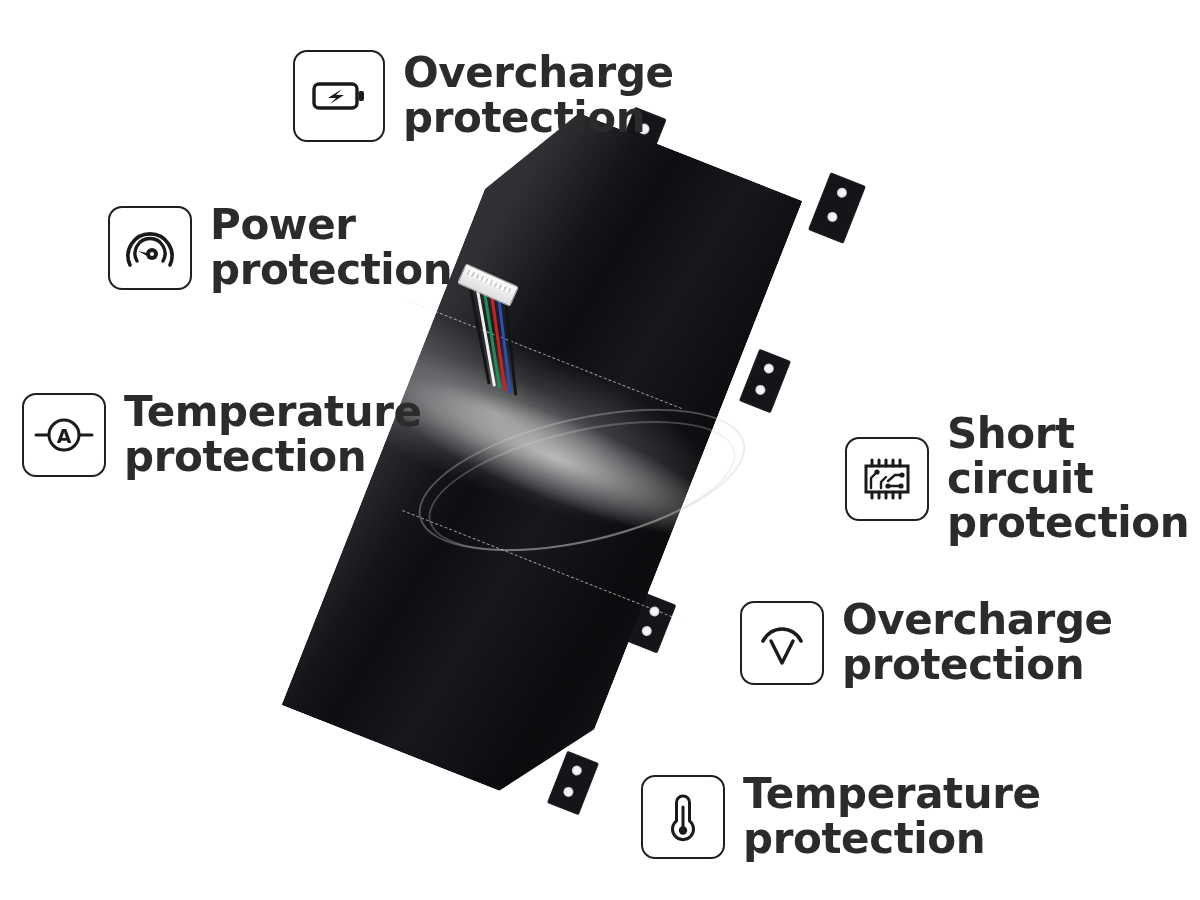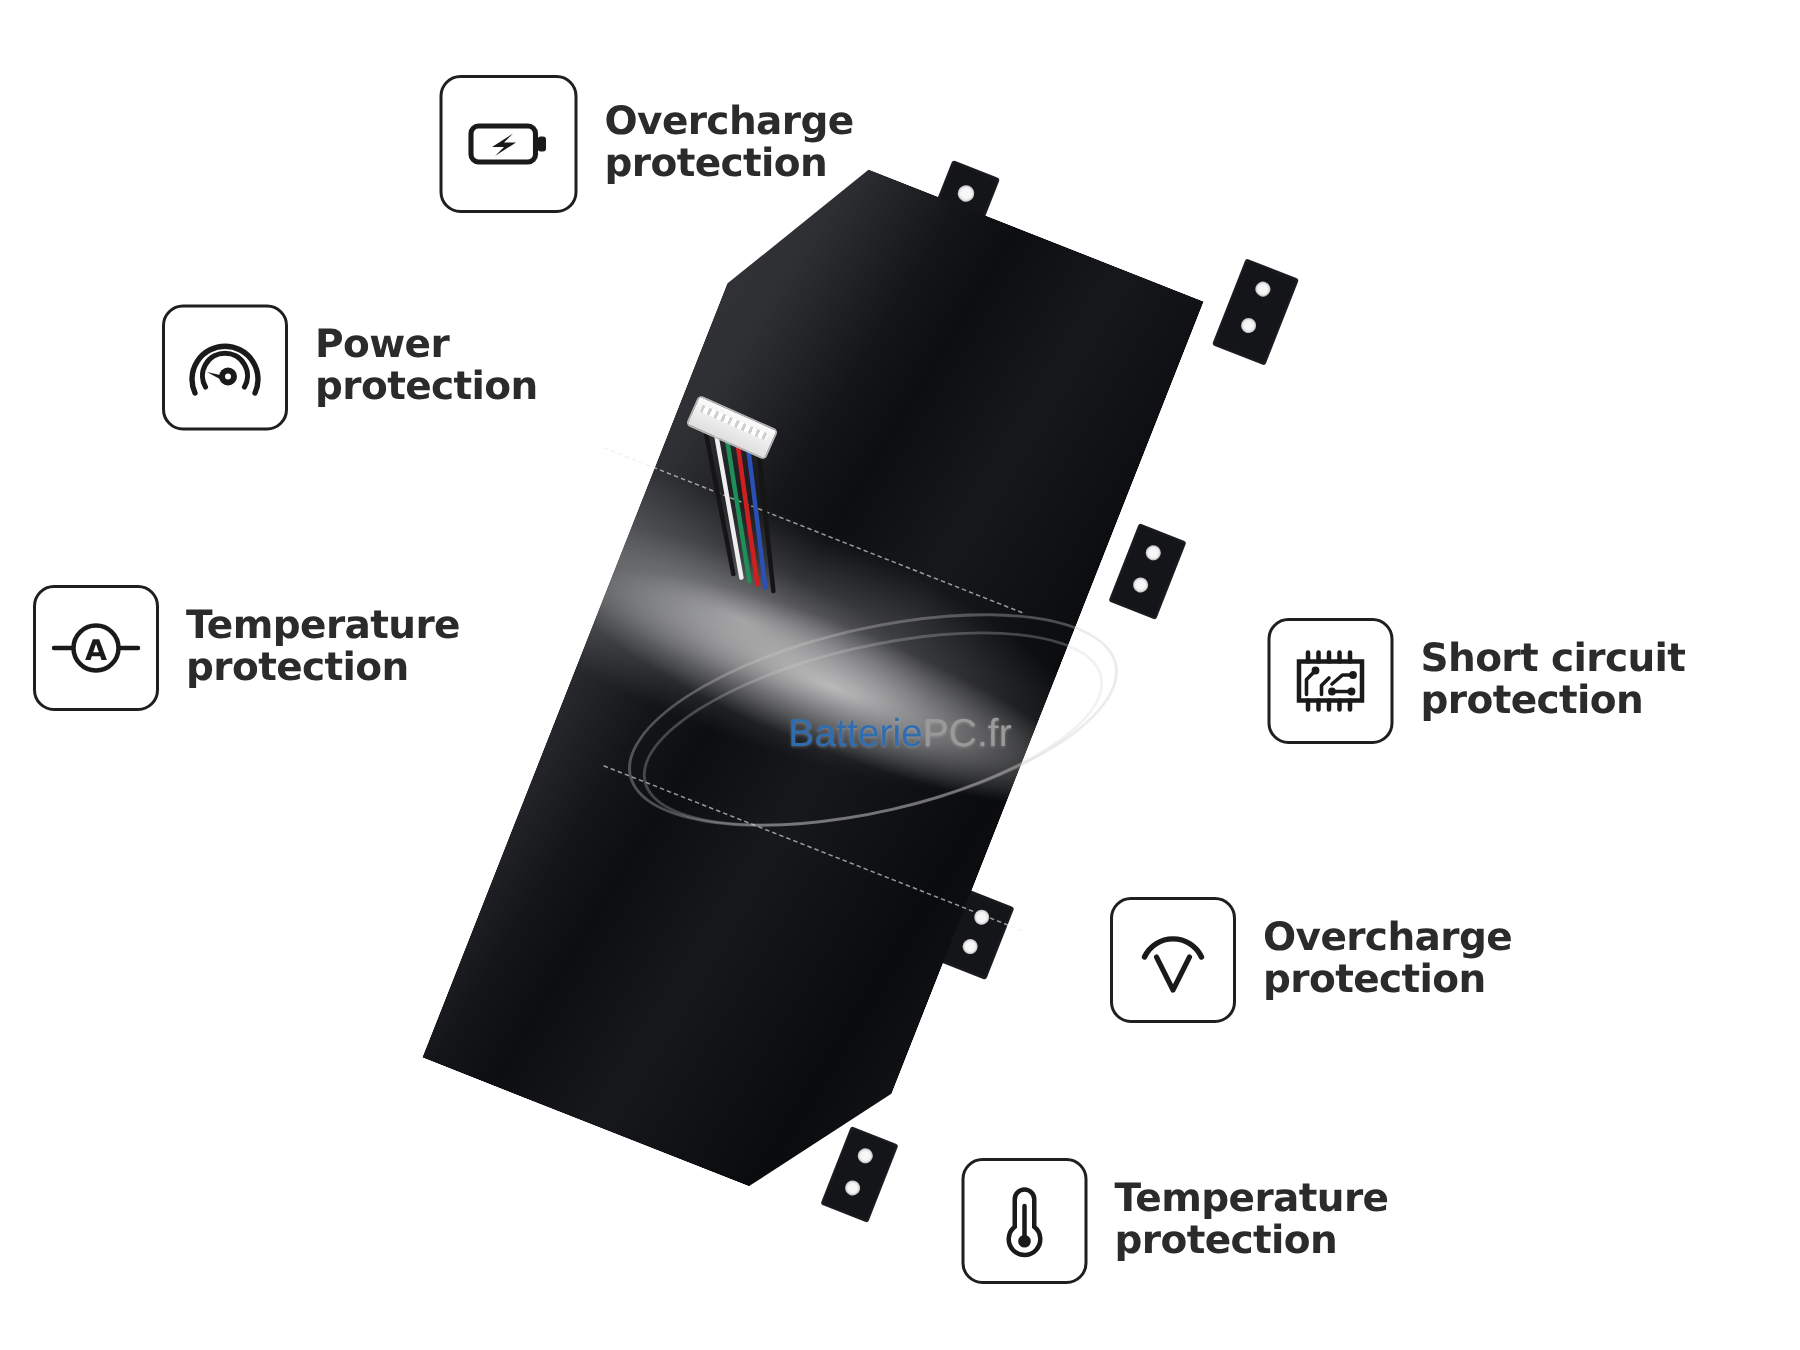--- a/index.html
+++ b/index.html
@@ -98,21 +98,21 @@
   
   .feature{position:absolute;display:flex;align-items:center;}
   .fbox{
     width:var(--bs,78px);height:var(--bs,78px);
     border:2px solid #1f1f1f;border-radius:14px;
     background:#fff;flex:0 0 auto;
     display:flex;align-items:center;justify-content:center;
   }
   .flabel{
     margin-left:18px;
-    font-size:26px;line-height:1.06;
+    font-size:42px;line-height:1.06;
     font-weight:700;color:#2b2b2b;
     letter-spacing:-.4px;
     white-space:pre-line;
     font-family:"DejaVu Sans", sans-serif;
   }
   svg{display:block;}
 </style>
 </head>
 <body>
 
@@ -163,23 +163,20 @@
       <div class="wire" style="left:35px;top:22px;background:#d01f1f;transform:rotate(-8deg);"></div>
       <div class="wire" style="left:42px;top:24px;background:#2a4fb5;transform:rotate(-7deg);"></div>
       <div class="wire" style="left:49px;top:26px;background:#151515;transform:rotate(-6deg);"></div>
       <div class="plug"></div>
     </div>
 
     <div class="wm-ring"></div>
     <div class="wm-ring r2"></div>
   </div>
 
-  <div class="wm-sub">
-    <span class="b">Batterie</span><span class="p">PC.fr</span>
-  </div>
 
   <div class="feature" style="left:293px;top:50px;">
     <div class="fbox" style="--bs:88px;">
       <span>
         <svg width="54" height="34" viewBox="0 0 54 34">
           <rect x="2" y="5" width="43" height="24" rx="5" fill="none" stroke="#1a1a1a" stroke-width="3.4"></rect>
           <rect x="46.5" y="12" width="5.5" height="10" rx="2" fill="#1a1a1a"></rect>
           <path d="M30 10 L16 19 L24 19 L18 25 L32 16 L24 16 Z" fill="#1a1a1a"></path>
         </svg>
       </span>

